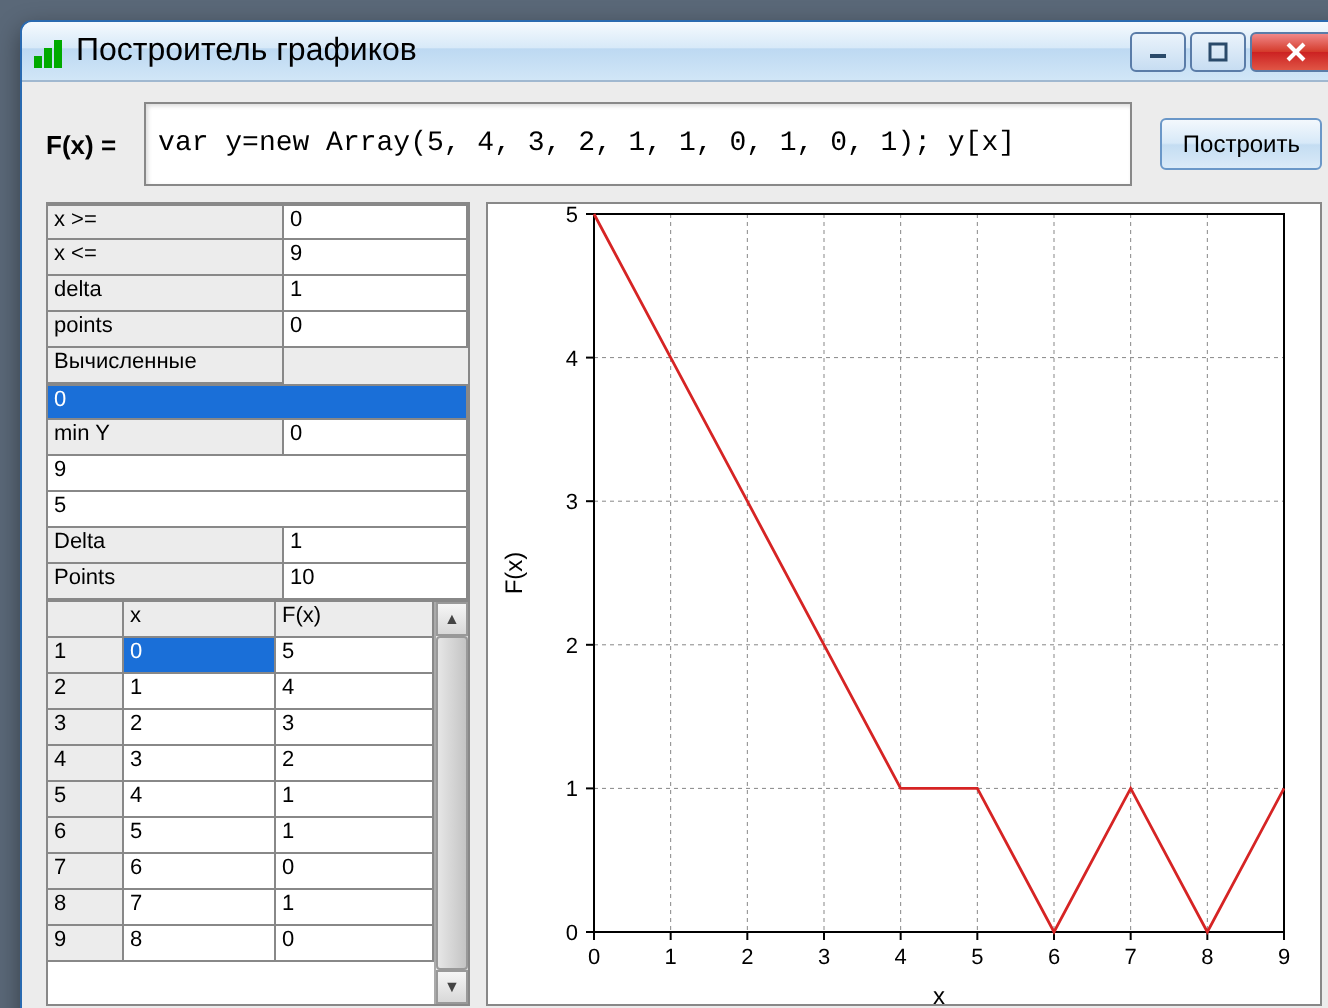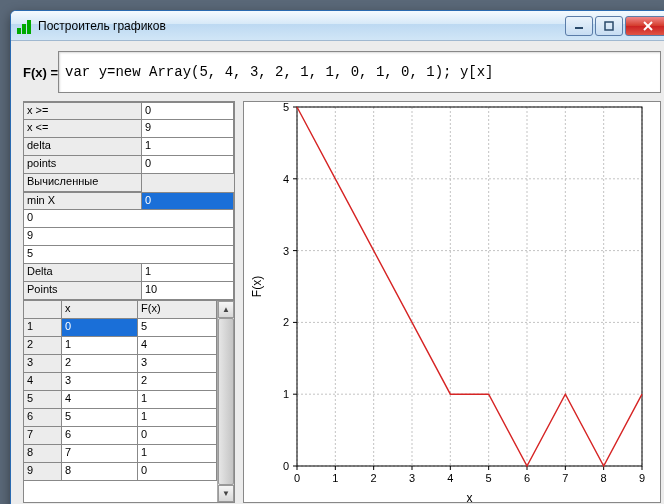--- a/index.html
+++ b/index.html
@@ -1,28 +1,28 @@
 <!DOCTYPE html>
 <html><head>
 <meta charset="utf-8">
 <style>
   * { box-sizing: border-box; }
   body { margin:0; padding:10px; background:#5a6878; font-family:Tahoma,Arial,sans-serif; font-size:11px; }
   .window { width:664px; height:504px; background:#fff; border:1px solid #2a6ab0; border-radius:6px; overflow:hidden; box-shadow:0 4px 12px rgba(0,0,0,0.4); display:flex; flex-direction:column; }
   .titlebar { height:30px; background:linear-gradient(#f5fafe,#d7e9f8 45%,#bdd9f2 46%,#d1e6f7); display:flex; align-items:center; padding:0 2px 0 6px; border-bottom:1px solid #a0b8d0; }
   .titlebar .icon { width:16px; height:16px; margin-right:5px; display:flex; align-items:flex-end; gap:1px; }
   .titlebar .icon span { display:block; width:4px; background:#0a0; }
-  .titlebar .title { flex:1; color:#000; font-size:12px; }
+  .titlebar .title { flex:1; color:#000; font-size:16px; }
   .winbtns { display:flex; gap:2px; }
   .winbtn { width:28px; height:20px; border:1px solid #5a7ca8; border-radius:3px; display:flex; align-items:center; justify-content:center; font-size:11px; }
   .winbtn.min,.winbtn.max { background:linear-gradient(#eaf3fb,#c7ddf2); color:#2a4a6a; }
   .winbtn.close { width:46px; background:linear-gradient(#f08888,#d43a2a 50%,#c22 51%,#e05545); color:#fff; }
   .winbtn svg { display:block; }
   .client { flex:1; background:#ececec; padding:10px 12px; display:flex; flex-direction:column; gap:8px; overflow:hidden; }
-  .formula-row { display:flex; align-items:center; gap:0; }
+  .formula-row { display:flex; align-items:center; gap:14px; }
   .formula-row .lbl { font-weight:bold; font-size:13px; }
   .formula-input { flex:1; height:26px; border:1px solid #888; background:#fff; padding:20px 6px; font-family:"Courier New",monospace; font-size:14px; box-shadow:inset 1px 1px 2px rgba(0,0,0,.15); }
   .build-btn { height:26px; padding:0 10px; border:1px solid #6a97c8; border-radius:3px; background:linear-gradient(#f3f8fd,#d7e9f8 48%,#c4ddf2 52%,#daeaf8); cursor:pointer; font-size:12px; }
   .main-row { flex:1; display:flex; gap:8px; overflow:hidden; }
   .left-panel { width:212px; display:flex; flex-direction:column; border:1px solid #888; background:#fff; }
   .grid-section { }
   .grid-row { display:flex; height:18px; }
   .grid-row.section-head { background:#ececec;gap:47px; }
   .gcell { border:1px solid #888; border-top:none; border-left:none; padding:1px 3px; overflow:hidden; white-space:nowrap; font-size:11px; background:#ececec; }
   .gcell:first-child { border-left:none; }
@@ -74,20 +74,21 @@
             <line x1="10" y1="1" x2="2" y2="9" stroke="#fff" stroke-width="2"></line>
           </svg>
         </div>
     </div>
   </div>
 
   <div class="client">
     <div class="formula-row">
       <div class="lbl">F(x) =</div>
       <input class="formula-input" value="var y=new Array(5, 4, 3, 2, 1, 1, 0, 1, 0, 1); y[x]" style="">
+      <button class="build-btn">Построить</button>
     </div>
 
     <div class="main-row">
       <div class="left-panel">
         <div class="grid-section" id="params-grid">
             <div class="grid-row">
               <div class="gcell key">x &gt;=</div>
               <div class="gcell val">0</div>
             </div>
             <div class="grid-row">
@@ -101,24 +102,24 @@
             <div class="grid-row">
               <div class="gcell key">points</div>
               <div class="gcell val">0</div>
             </div>
           </div>
         <div class="grid-row section-head">
           <div class="gcell key">Вычисленные</div>
         </div>
         <div class="grid-section" id="computed-grid">
             <div class="grid-row">
-              <div class="gcell key">min X</div>
               <div class="gcell val sel">0</div>
             </div>
             <div class="grid-row">
+              <div class="gcell key">min Y</div>
               <div class="gcell val">0</div>
             </div>
             <div class="grid-row">
               <div class="gcell val">9</div>
             </div>
             <div class="grid-row">
               <div class="gcell val">5</div>
             </div>
             <div class="grid-row">
               <div class="gcell key">Delta</div>

